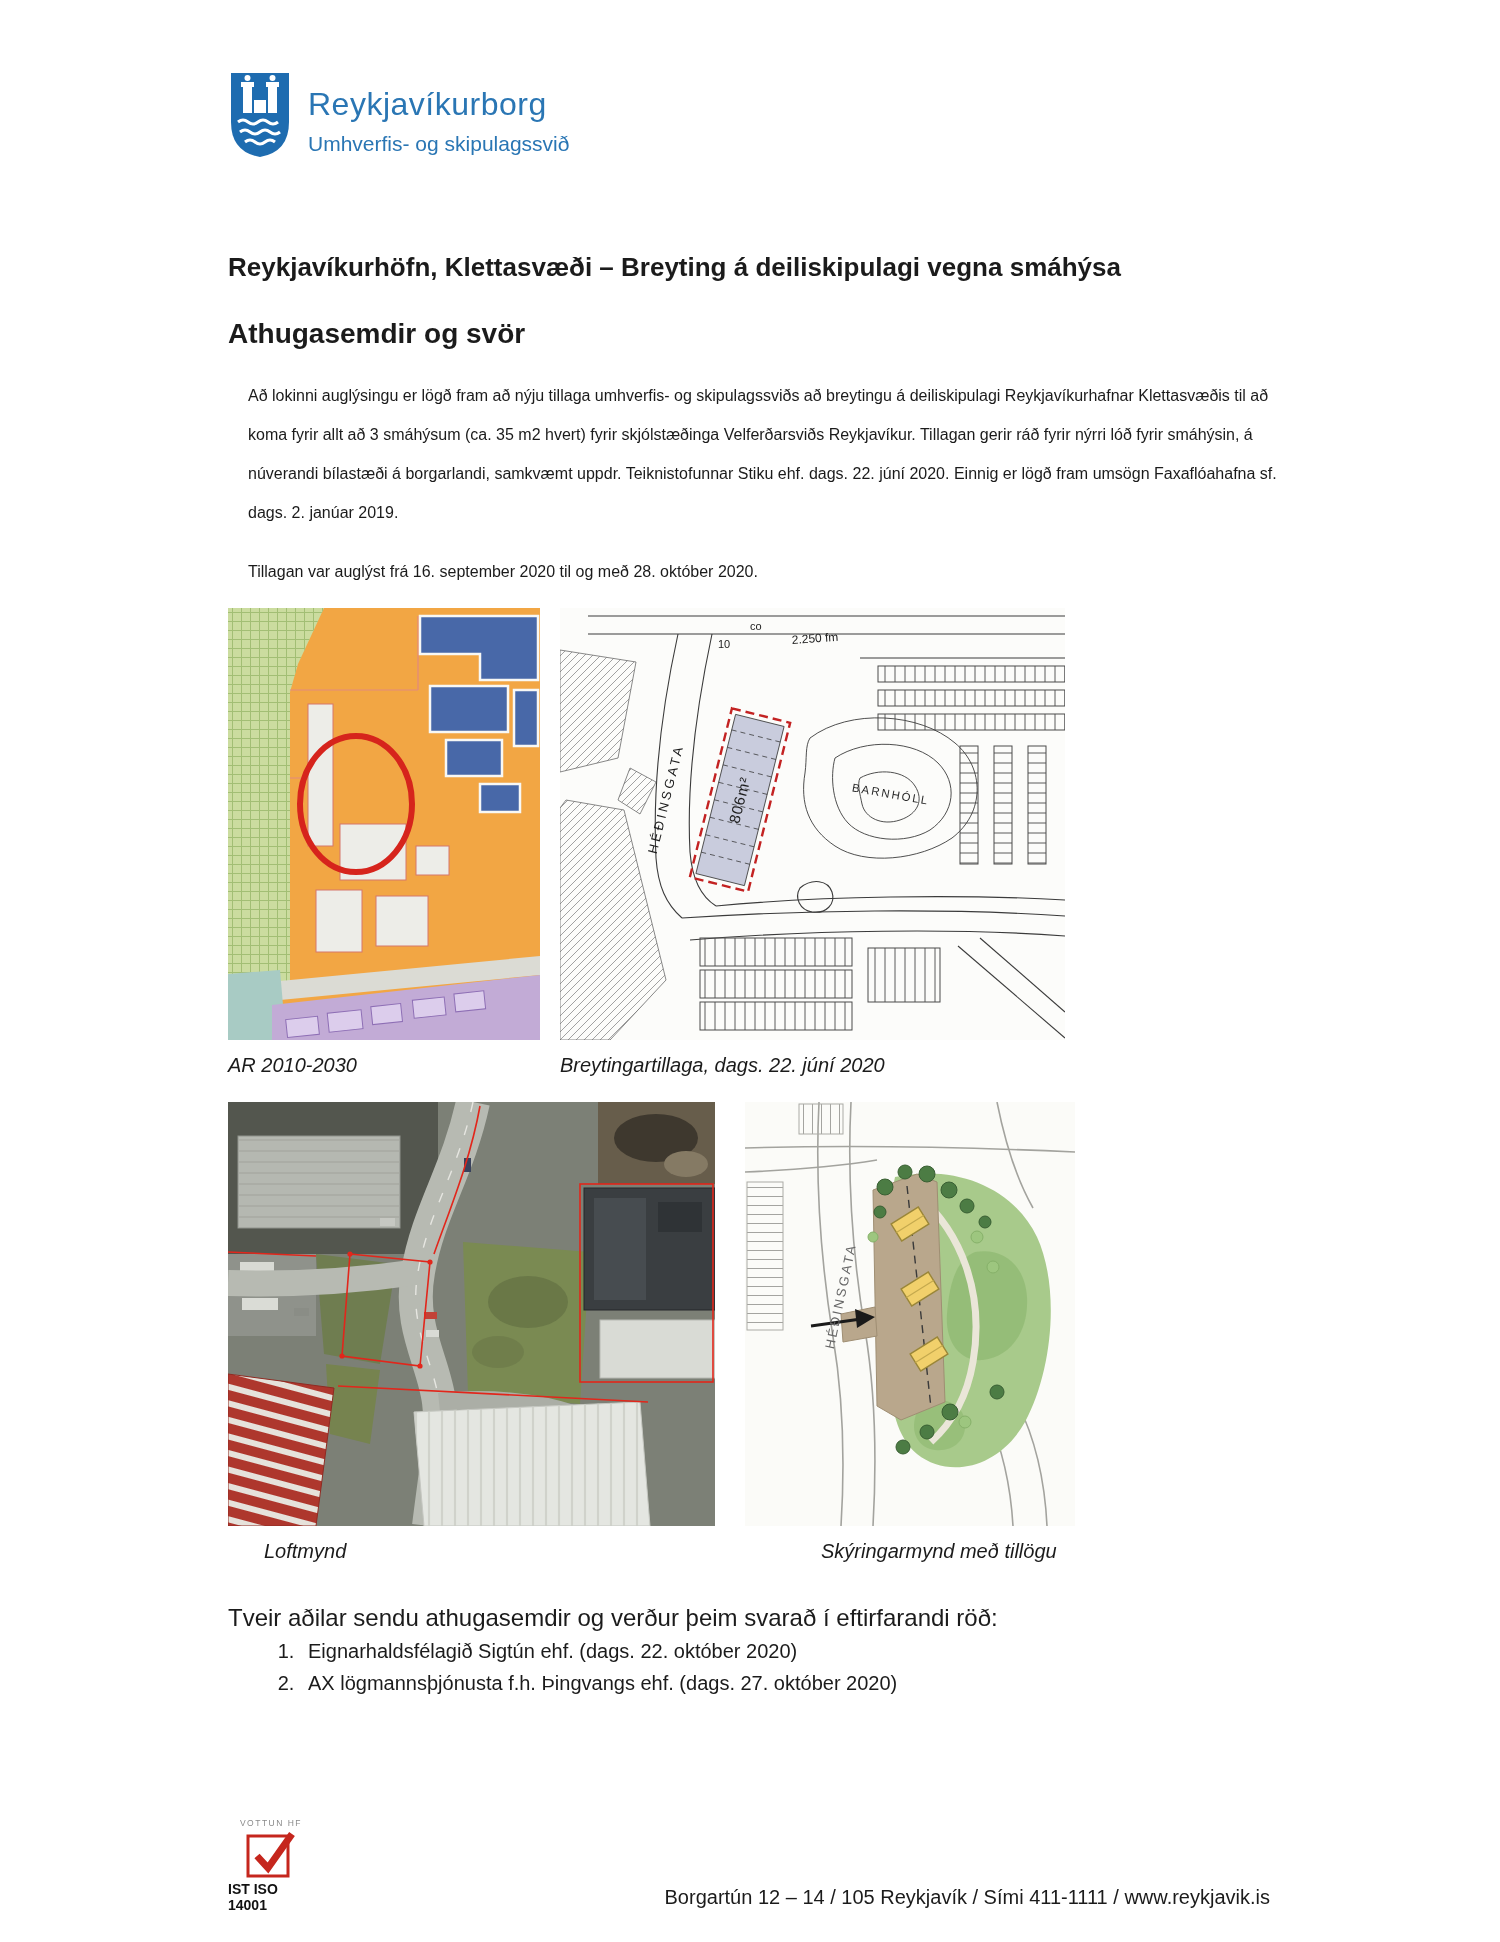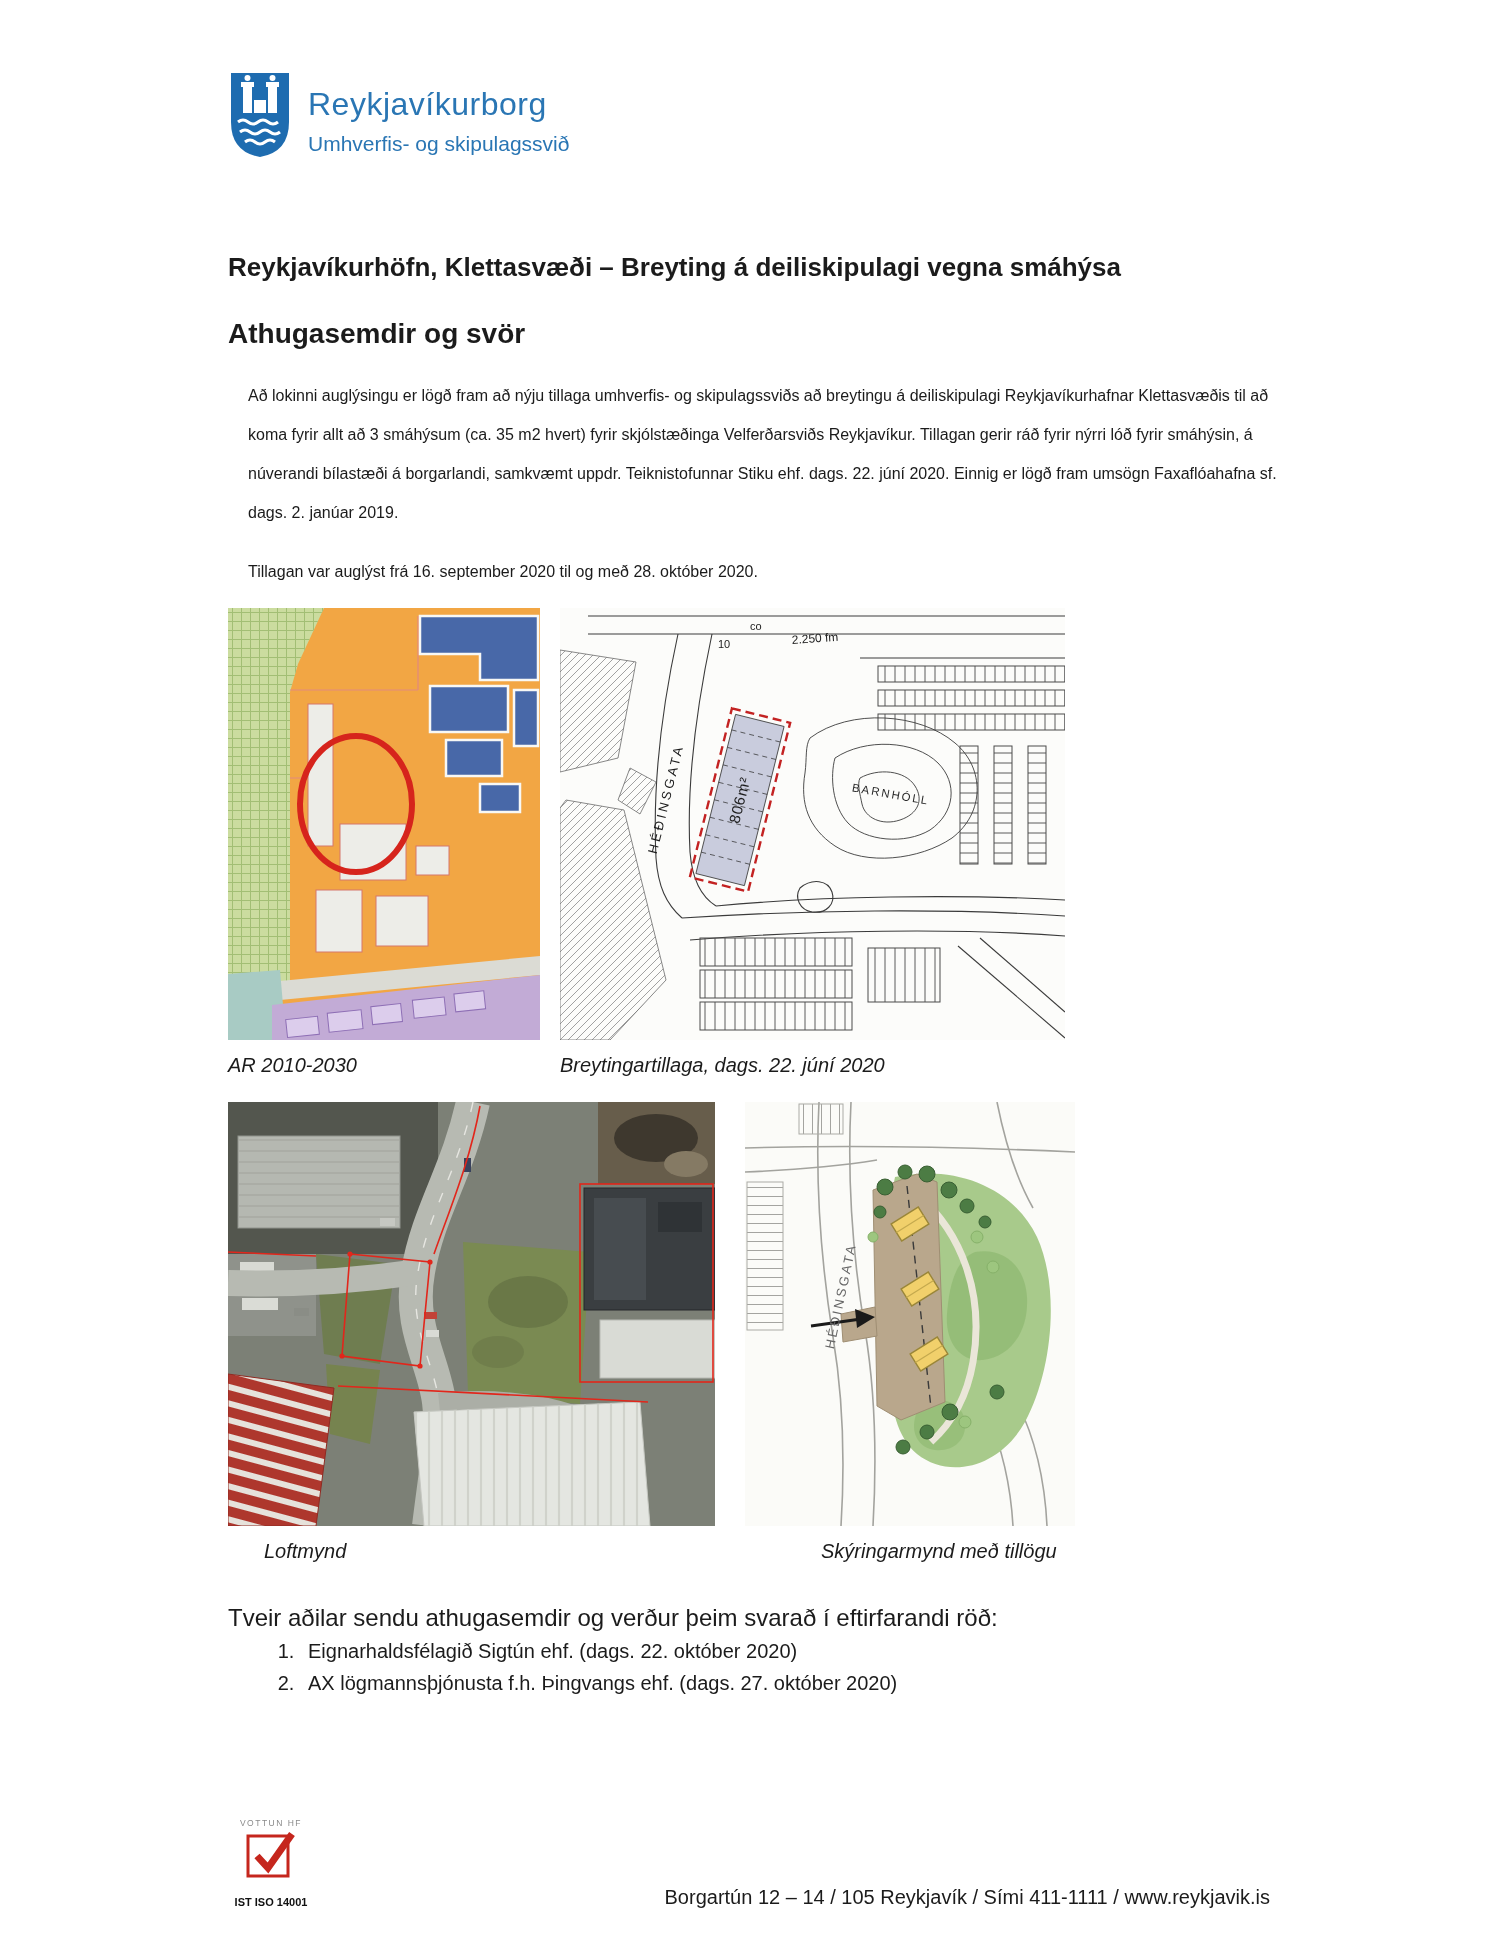--- a/index.html
+++ b/index.html
@@ -37,21 +37,21 @@
   .cap-illu { left:789px; top:1540px;margin-left:32px; }
 
   
   .resp-intro { left:228px; top:1604px; width:1040px; font-size:24px; }
   .resp-list { left:228px; top:1640px; width:1000px; font-size:20px; list-style:decimal; padding-left:72px; }
   .resp-list li { margin-bottom:9px; padding-left:8px; }
 
   
   .cert { left:228px; top:1818px; width:86px; display:flex; flex-direction:column; align-items:center; }
   .cert-top { font-size:8.5px; letter-spacing:1.5px; color:#8a8a8a; }
-  .cert-bottom { font-size:11px; font-weight:bold; color:#111; margin-top:16px; }
+  .cert-bottom { font-size:14px; font-weight:bold; color:#111; margin-top:1px; }
   .footer-address { left:228px; top:1886px; width:1042px; text-align:right; font-size:20px; }
 
   svg text { font-family:"Liberation Sans", sans-serif; }
 </style>
 </head>
 <body>
 
 <div class="page">
 
   <div class="abs logo-block">

